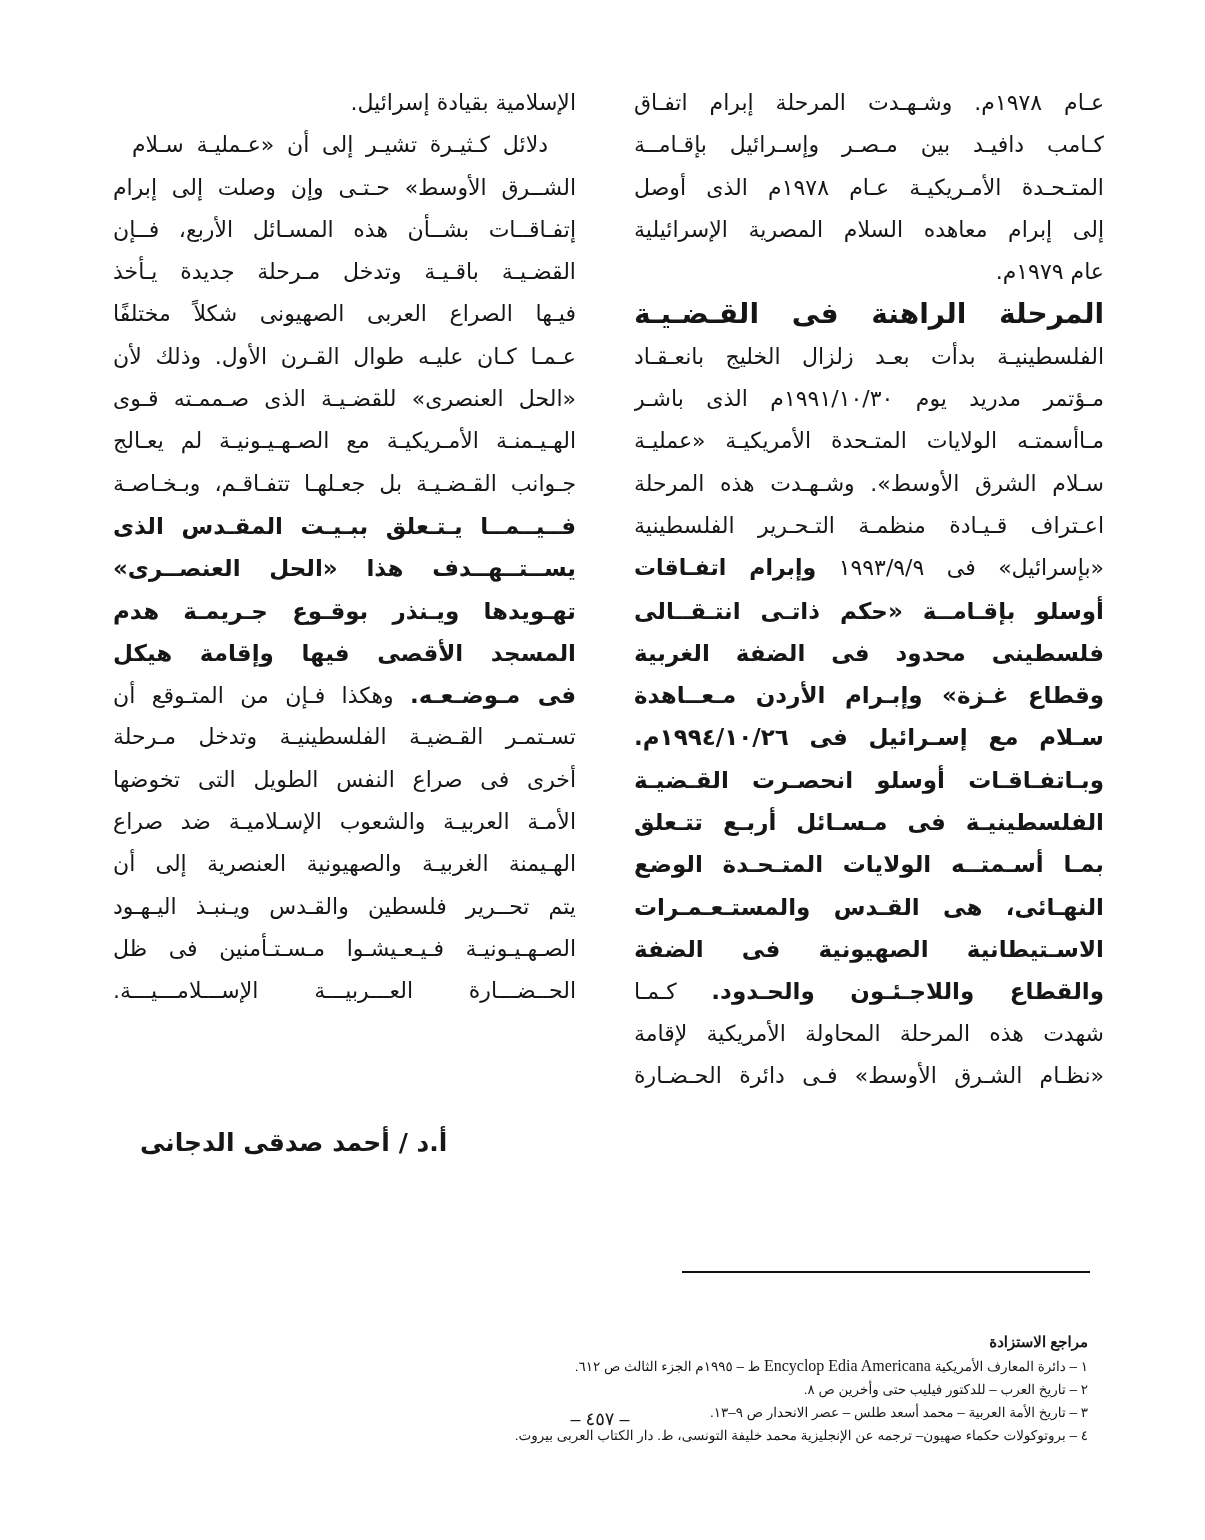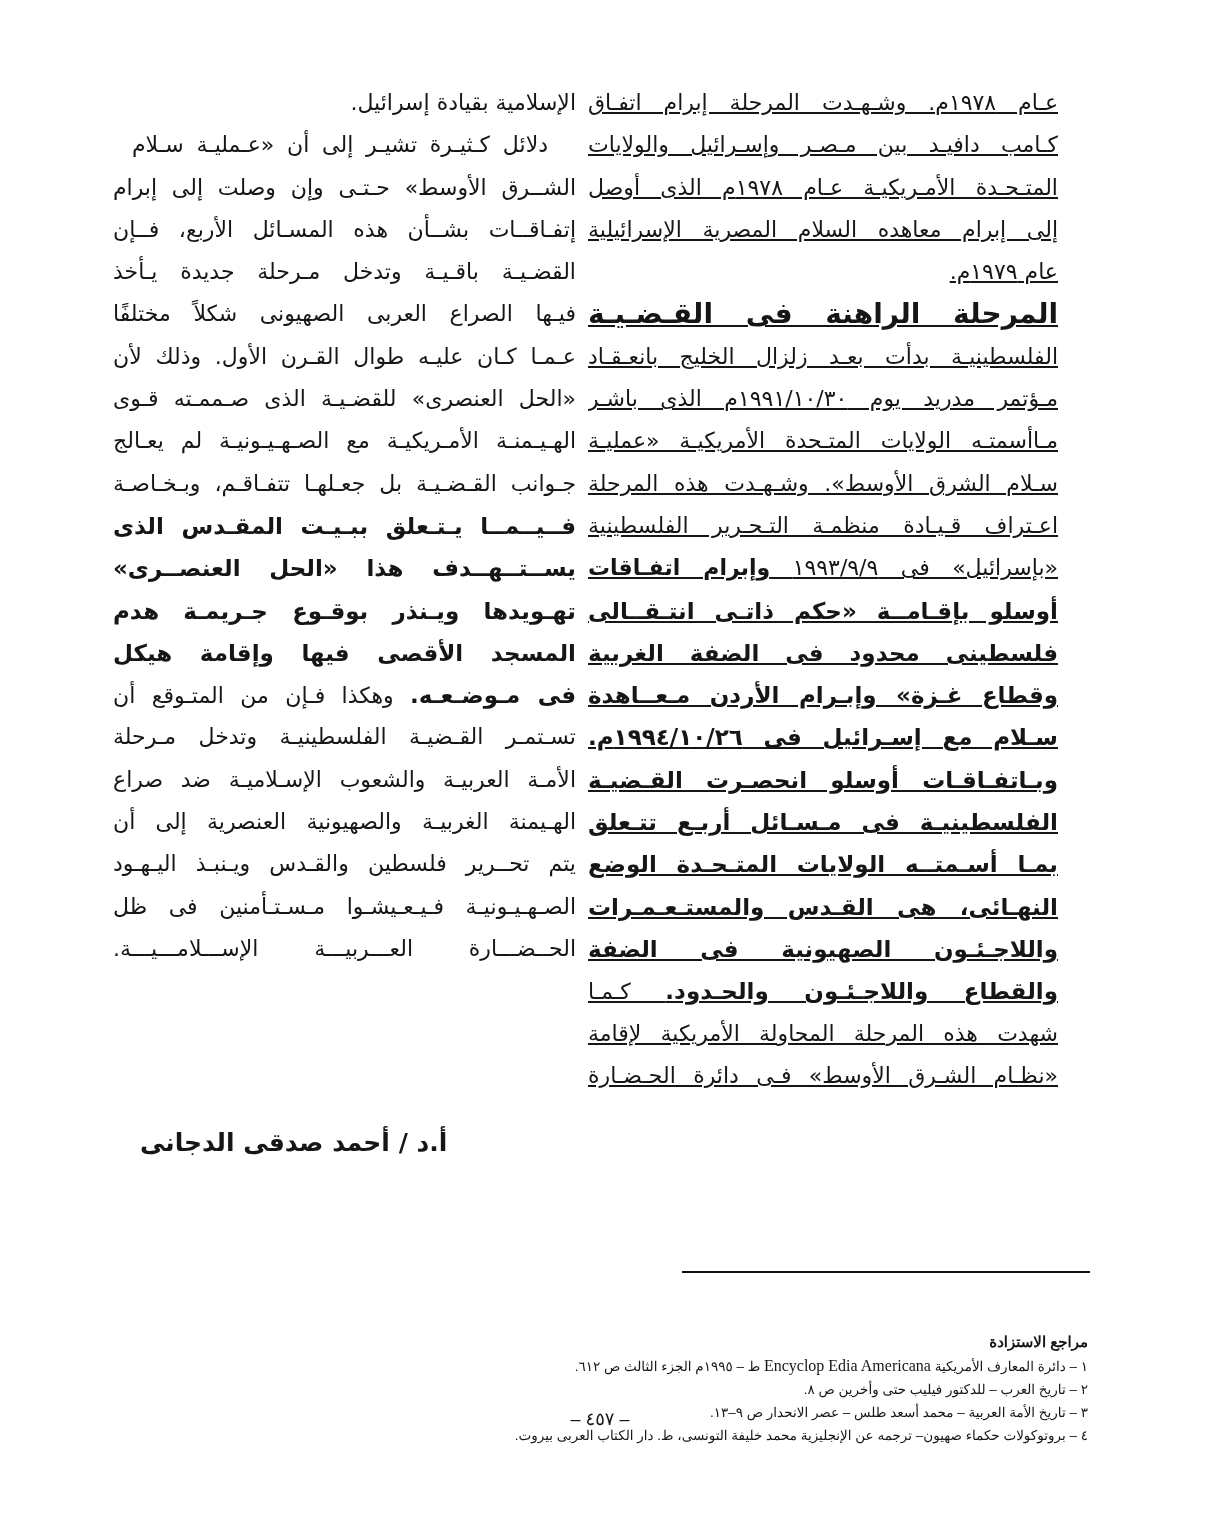--- a/index.html
+++ b/index.html
@@ -7,21 +7,21 @@
       width: 1205px; height: 1540px; position: relative; overflow: hidden;
       color: #161616;
       font-family: "DejaVu Sans", sans-serif;
     }
     .page { position: absolute; left: 0; top: 0; width: 1205px; height: 1540px; }
     .column {
       position: absolute; top: 82px;
       direction: rtl; text-align: justify; text-align-last: justify;
       font-size: 22px; line-height: 42.3px;
     }
-    .col-right { left: 588px; width: 470px; text-decoration: underline; }
+    .col-right { left: 634px; width: 470px; }
     .col-left { left: 113px; width: 463px; }
     .line { display: block; height: 42.3px; white-space: nowrap; overflow: hidden; text-align: justify; text-align-last: justify; }
     .line.last { text-align-last: right; }
     .line.bold { font-weight: bold; font-size: 23px; }
     .line.heading { font-weight: bold; font-size: 28px; }
     .line.indent { padding-right: 28px; margin-left: 19px; }
     .signature {
       position: absolute; left: 140px; top: 1128px; width: 320px;
       direction: rtl; text-align: left; font-weight: bold; font-size: 25px;
     }
@@ -42,40 +42,40 @@
       font-family: "Liberation Sans", sans-serif;
     }
   </style>
 </head>
 <body>
 
 <div class="page">
 
   <div class="column col-right">
     <span class="line">عـام ١٩٧٨م. وشـهـدت المرحلة إبرام اتفـاق</span>
-    <span class="line">كـامب دافيـد بين مـصـر وإسـرائيل والولايات</span>
+    <span class="line">كـامب دافيـد بين مـصـر وإسـرائيل بإقـامــة</span>
     <span class="line">المتـحـدة الأمـريكيـة عـام ١٩٧٨م الذى أوصل</span>
     <span class="line">إلى إبرام معاهده السلام المصرية الإسرائيلية</span>
     <span class="line last">عام ١٩٧٩م.</span>
     <span class="line heading">المرحلة الراهنة فى القـضـيـة</span>
     <span class="line">الفلسطينيـة بدأت بعـد زلزال الخليج بانعـقـاد</span>
     <span class="line">مـؤتمر مدريد يوم ١٩٩١/١٠/٣٠م الذى باشـر</span>
     <span class="line">مـاأسمتـه الولايات المتـحدة الأمريكيـة «عمليـة</span>
     <span class="line">سـلام الشرق الأوسط». وشـهـدت هذه المرحلة</span>
     <span class="line">اعـتراف قـيـادة منظمـة التـحـرير الفلسطينية</span>
     <span class="line"><span>«بإسرائيل» فى ١٩٩٣/٩/٩ </span><b>وإبرام اتفـاقات</b></span>
     <span class="line bold">أوسلو بإقـامــة «حكم ذاتـى انتـقــالى</span>
     <span class="line bold">فلسطينى محدود فى الضفة الغربية</span>
     <span class="line bold">وقطاع غـزة» وإبـرام الأردن مـعــاهدة</span>
     <span class="line bold">سـلام مع إسـرائيل فى ١٩٩٤/١٠/٢٦م.</span>
     <span class="line bold">وبـاتفـاقـات أوسلو انحصـرت القـضيـة</span>
     <span class="line bold">الفلسطينيـة فى مـسـائل أربـع تتـعلق</span>
     <span class="line bold">بمـا أسـمتــه الولايات المتـحـدة الوضع</span>
     <span class="line bold">النهـائى، هى القـدس والمستـعـمـرات</span>
-    <span class="line bold">واللاجـئـون الصهيونية فى الضفة</span>
+    <span class="line bold">الاسـتيطانية الصهيونية فى الضفة</span>
     <span class="line"><b style="font-size:23px">والقطاع واللاجـئـون والحـدود.</b><span> كـمـا</span></span>
     <span class="line">شهدت هذه المرحلة المحاولة الأمريكية لإقامة</span>
     <span class="line">«نظـام الشـرق الأوسط» فـى دائرة الحـضـارة</span>
   </div>
 
   <div class="column col-left">
     <span class="line last">الإسلامية بقيادة إسرائيل.</span>
     <span class="line indent">دلائل كـثيـرة تشيـر إلى أن «عـمليـة سـلام</span>
     <span class="line">الشــرق الأوسط» حـتـى وإن وصلت إلى إبرام</span>
     <span class="line">إتفـاقــات بشــأن هذه المسـائل الأربع، فــإن</span>
@@ -84,20 +84,21 @@
     <span class="line">عـمـا كـان عليـه طوال القـرن الأول. وذلك لأن</span>
     <span class="line">«الحل العنصرى» للقضـيـة الذى صـممـته قـوى</span>
     <span class="line">الهـيـمنـة الأمـريكيـة مع الصـهـيـونيـة لم يعـالج</span>
     <span class="line">جـوانب القـضـيـة بل جعـلهـا تتفـاقـم، وبـخـاصـة</span>
     <span class="line bold">فــيــمــا يـتـعلق ببـيـت المقـدس الذى</span>
     <span class="line bold">يســتــهــدف هذا «الحل العنصــرى»</span>
     <span class="line bold">تهـويدها ويـنذر بوقـوع جـريمـة هدم</span>
     <span class="line bold">المسجد الأقصى فيها وإقامة هيكل</span>
     <span class="line"><b style="font-size:23px">فى مـوضـعـه.</b><span> وهكذا فـإن من المتـوقع أن</span></span>
     <span class="line">تسـتمـر القـضيـة الفلسطينيـة وتدخل مـرحلة</span>
+    <span class="line">أخرى فى صراع النفس الطويل التى تخوضها</span>
     <span class="line">الأمـة العربيـة والشعوب الإسـلاميـة ضد صراع</span>
     <span class="line">الهـيمنة الغربيـة والصهيونية العنصرية إلى أن</span>
     <span class="line">يتم تحــرير فلسطين والقـدس ويـنبـذ اليـهـود</span>
     <span class="line">الصـهـيـونيـة فـيـعـيشـوا مـسـتـأمنين فى ظل</span>
     <span class="line">الحــضـــارة العـــربيـــة الإســـلامـــيـــة.</span>
   </div>
 
   <div class="signature">أ.د / أحمد صدقى الدجانى</div>
 
   <div class="refs-rule"></div>

